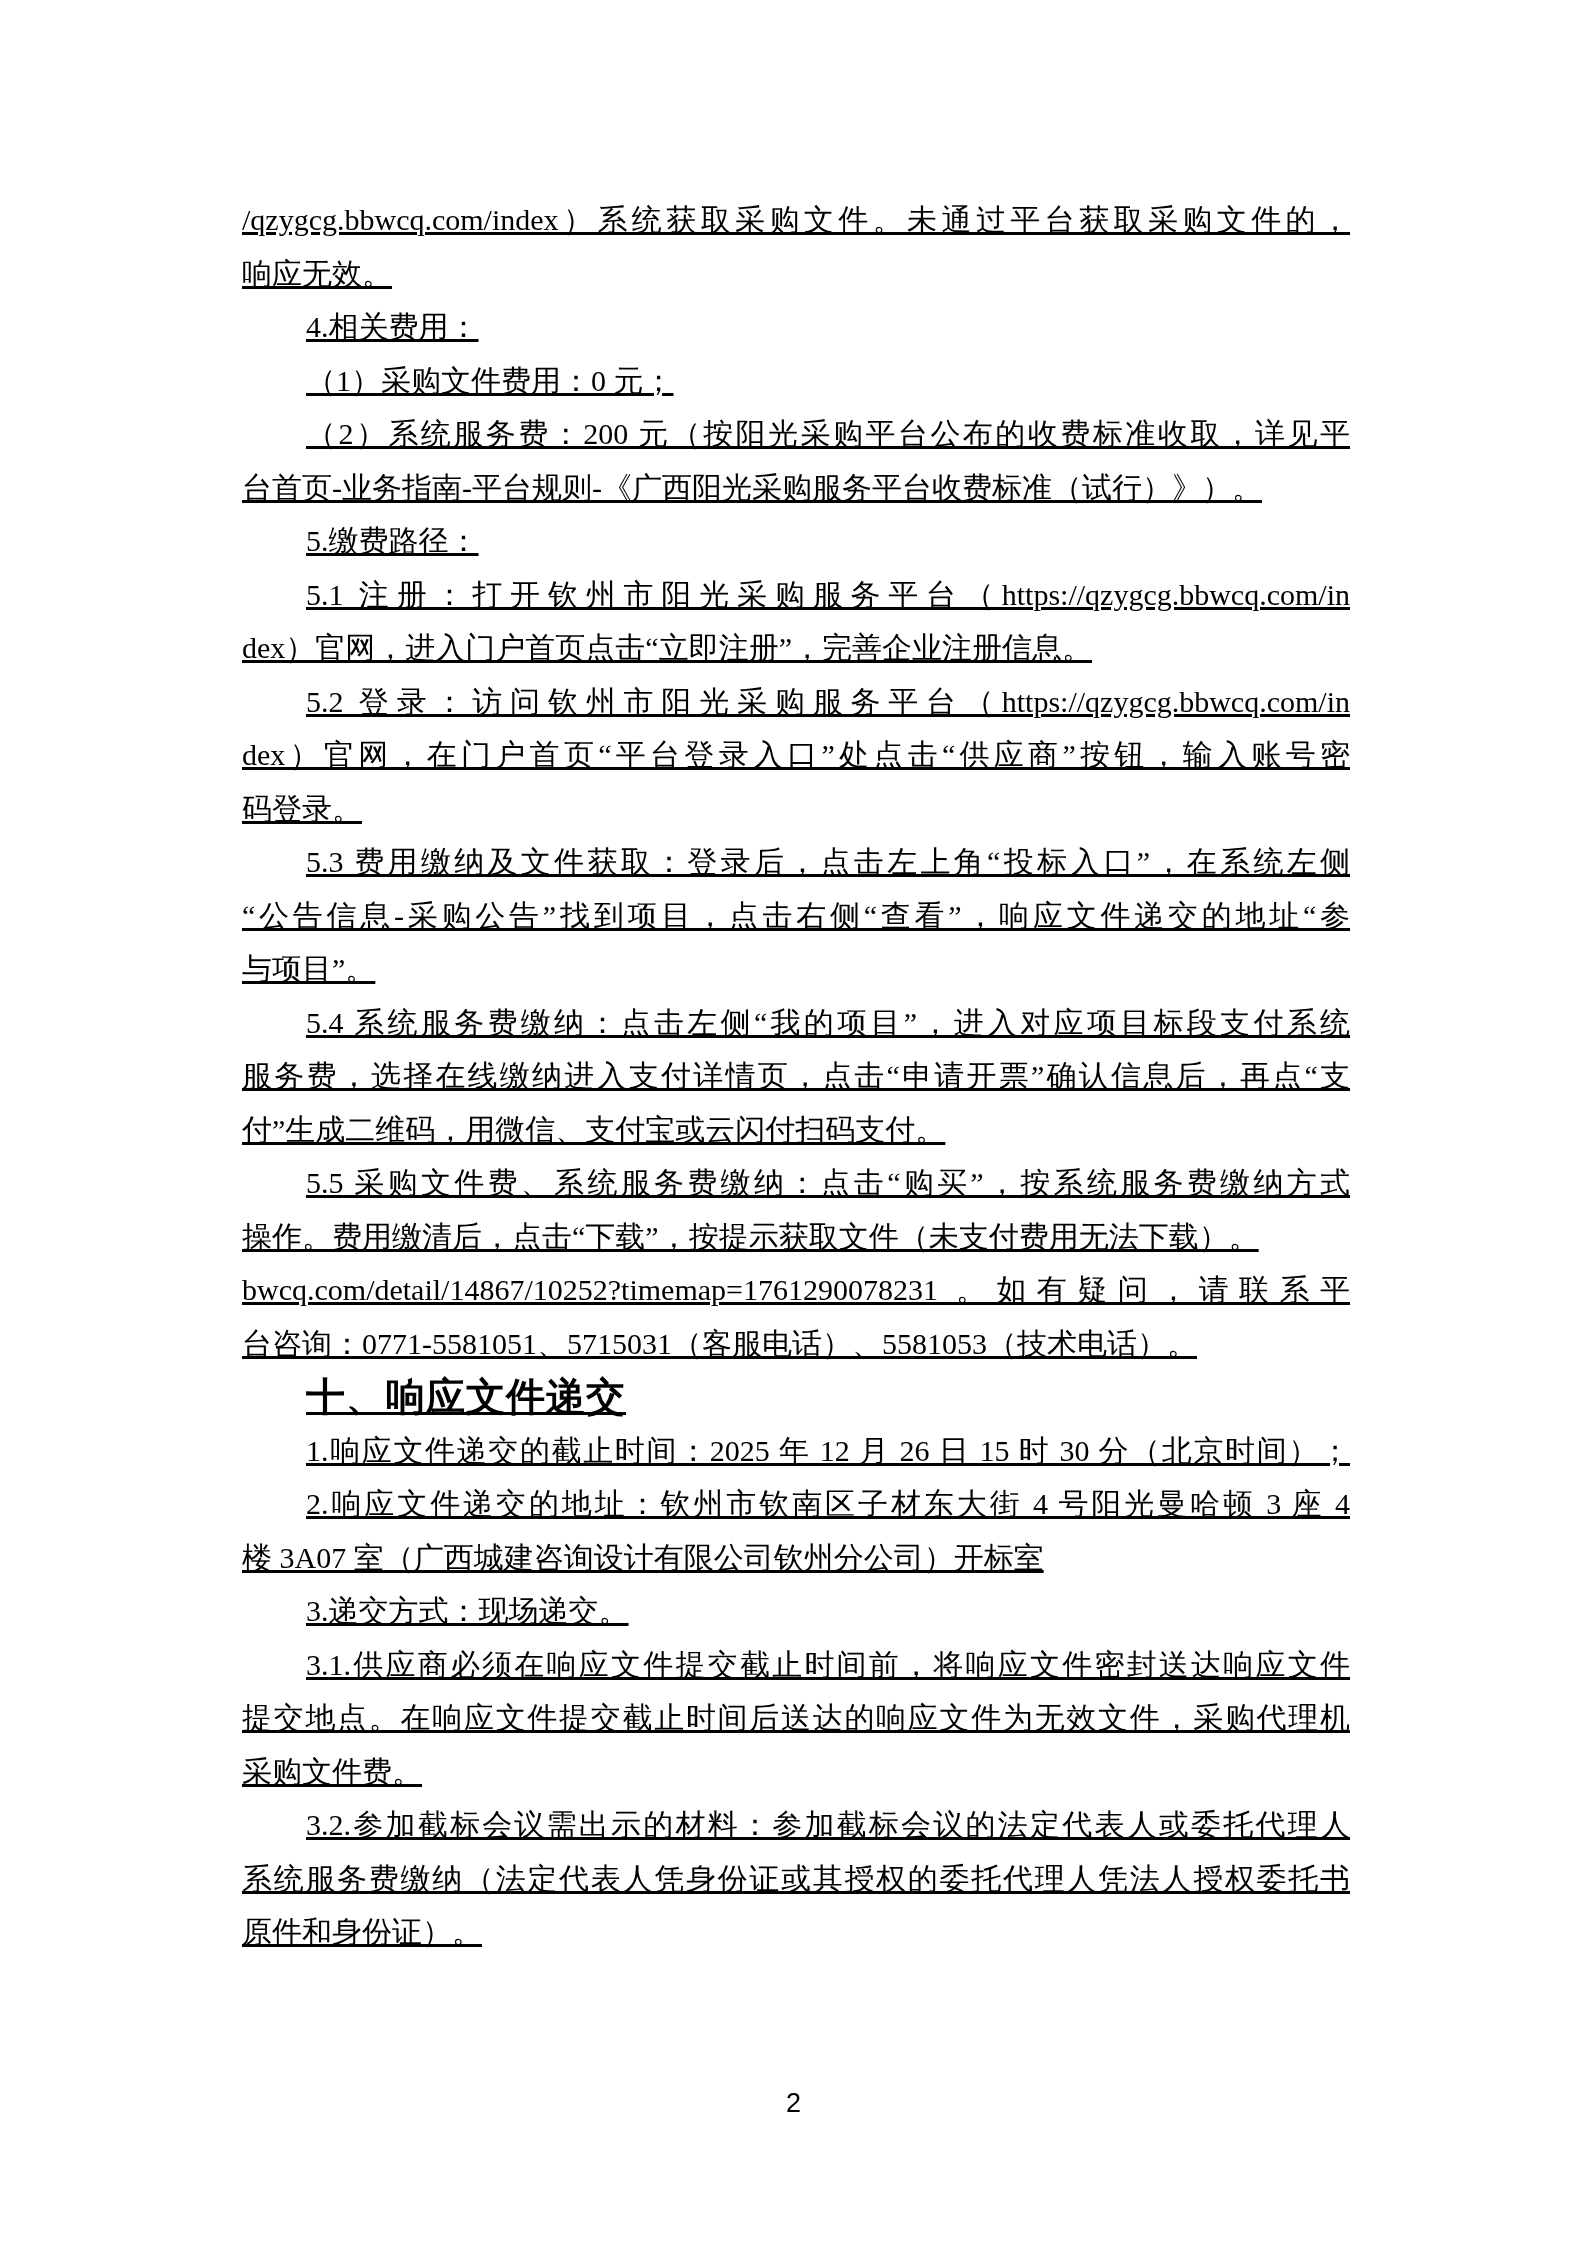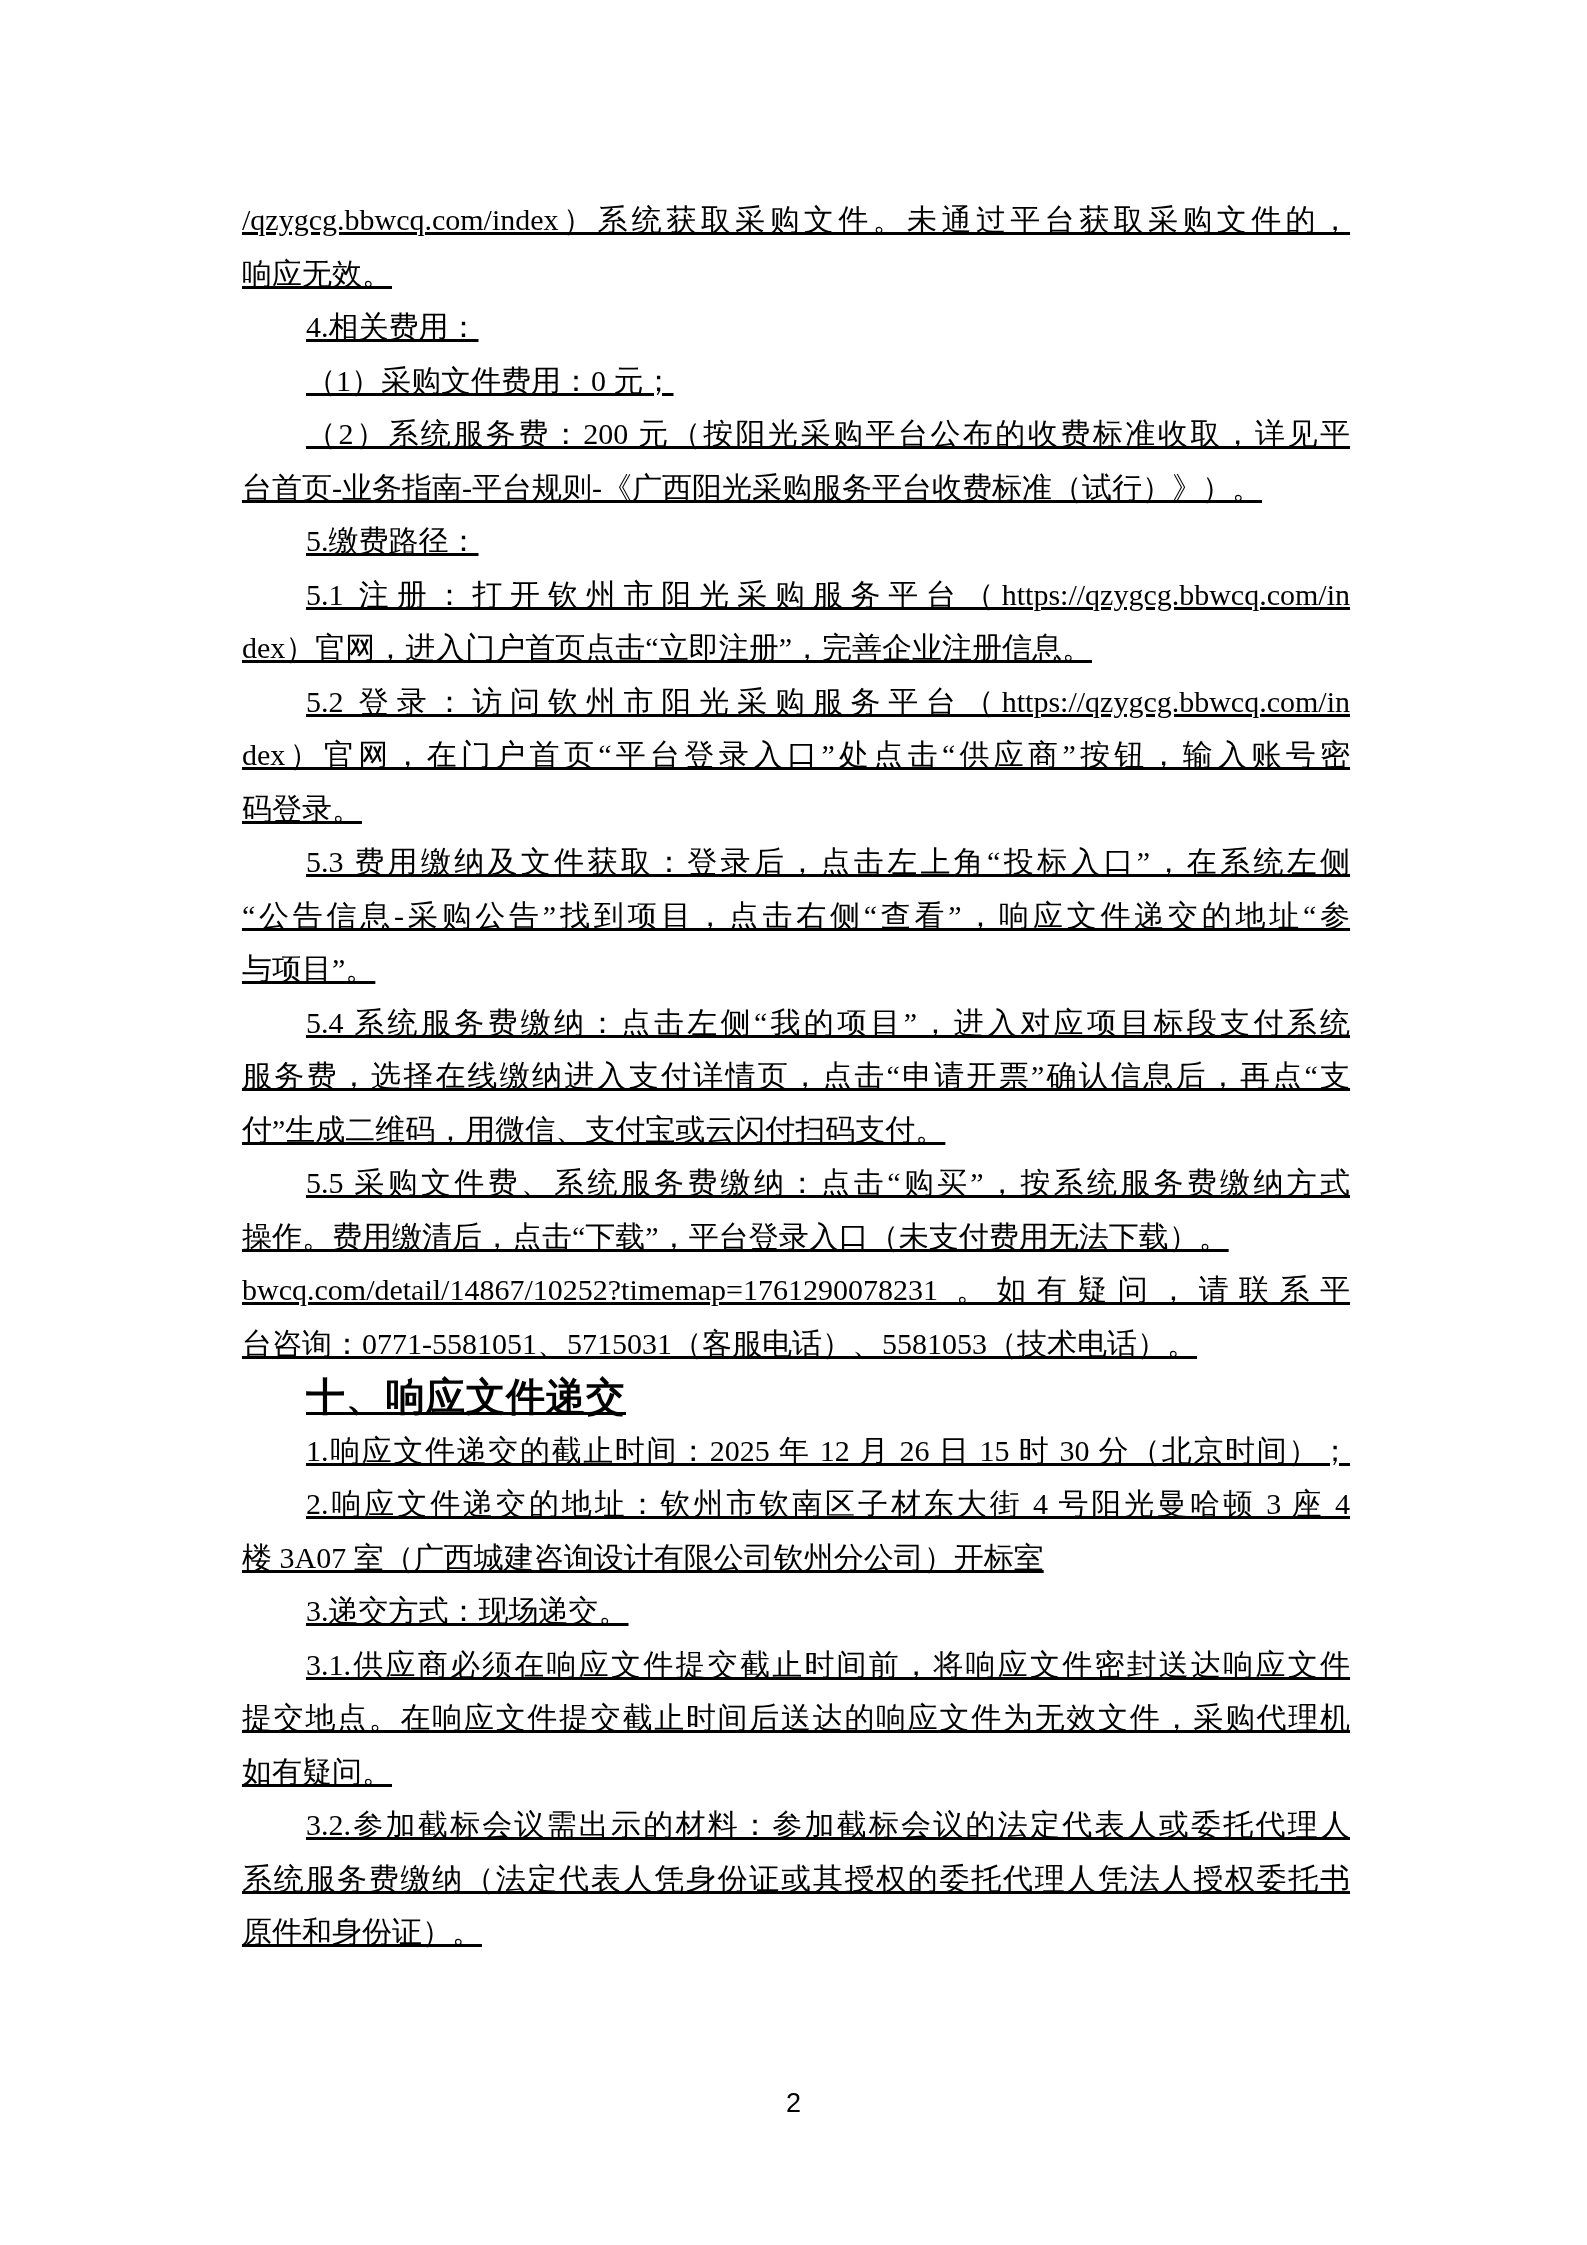--- a/index.html
+++ b/index.html
@@ -71,29 +71,29 @@
       <div class="line indent justify">5.2 登录：访问钦州市阳光采购服务平台（https://qzygcg.bbwcq.com/in</div>
       <div class="line justify">dex）官网，在门户首页“平台登录入口”处点击“供应商”按钮，输入账号密</div>
       <div class="line">码登录。</div>
       <div class="line indent justify">5.3 费用缴纳及文件获取：登录后，点击左上角“投标入口”，在系统左侧</div>
       <div class="line justify">“公告信息-采购公告”找到项目，点击右侧“查看”，响应文件递交的地址“参</div>
       <div class="line">与项目”。</div>
       <div class="line indent justify">5.4 系统服务费缴纳：点击左侧“我的项目”，进入对应项目标段支付系统</div>
       <div class="line justify">服务费，选择在线缴纳进入支付详情页，点击“申请开票”确认信息后，再点“支</div>
       <div class="line">付”生成二维码，用微信、支付宝或云闪付扫码支付。</div>
       <div class="line indent justify">5.5 采购文件费、系统服务费缴纳：点击“购买”，按系统服务费缴纳方式</div>
-      <div class="line">操作。费用缴清后，点击“下载”，平台登录入口（未支付费用无法下载）。</div>
+      <div class="line">操作。费用缴清后，点击“下载”，按提示获取文件（未支付费用无法下载）。</div>
       <div class="line justify">bwcq.com/detail/14867/10252?timemap=1761290078231 。如有疑问，请联系平</div>
       <div class="line">台咨询：0771-5581051、5715031（客服电话）、5581053（技术电话）。</div>
       <div class="line indent heading">十、响应文件递交</div>
       <div class="line indent justify">1.响应文件递交的截止时间：2025 年 12 月 26 日 15 时 30 分（北京时间）；</div>
       <div class="line indent justify">2.响应文件递交的地址：钦州市钦南区子材东大街 4 号阳光曼哈顿 3 座 4</div>
       <div class="line">楼 3A07 室（广西城建咨询设计有限公司钦州分公司）开标室</div>
       <div class="line indent">3.递交方式：现场递交。</div>
       <div class="line indent justify">3.1.供应商必须在响应文件提交截止时间前，将响应文件密封送达响应文件</div>
       <div class="line justify">提交地点。在响应文件提交截止时间后送达的响应文件为无效文件，采购代理机</div>
-      <div class="line">如有疑问。</div>
+      <div class="line">采购文件费。</div>
       <div class="line indent justify">3.2.参加截标会议需出示的材料：参加截标会议的法定代表人或委托代理人</div>
       <div class="line justify">系统服务费缴纳（法定代表人凭身份证或其授权的委托代理人凭法人授权委托书</div>
       <div class="line">原件和身份证）。</div>
     </div>
   <div class="page-number">2</div>
 </div>
 
 </body></html>

